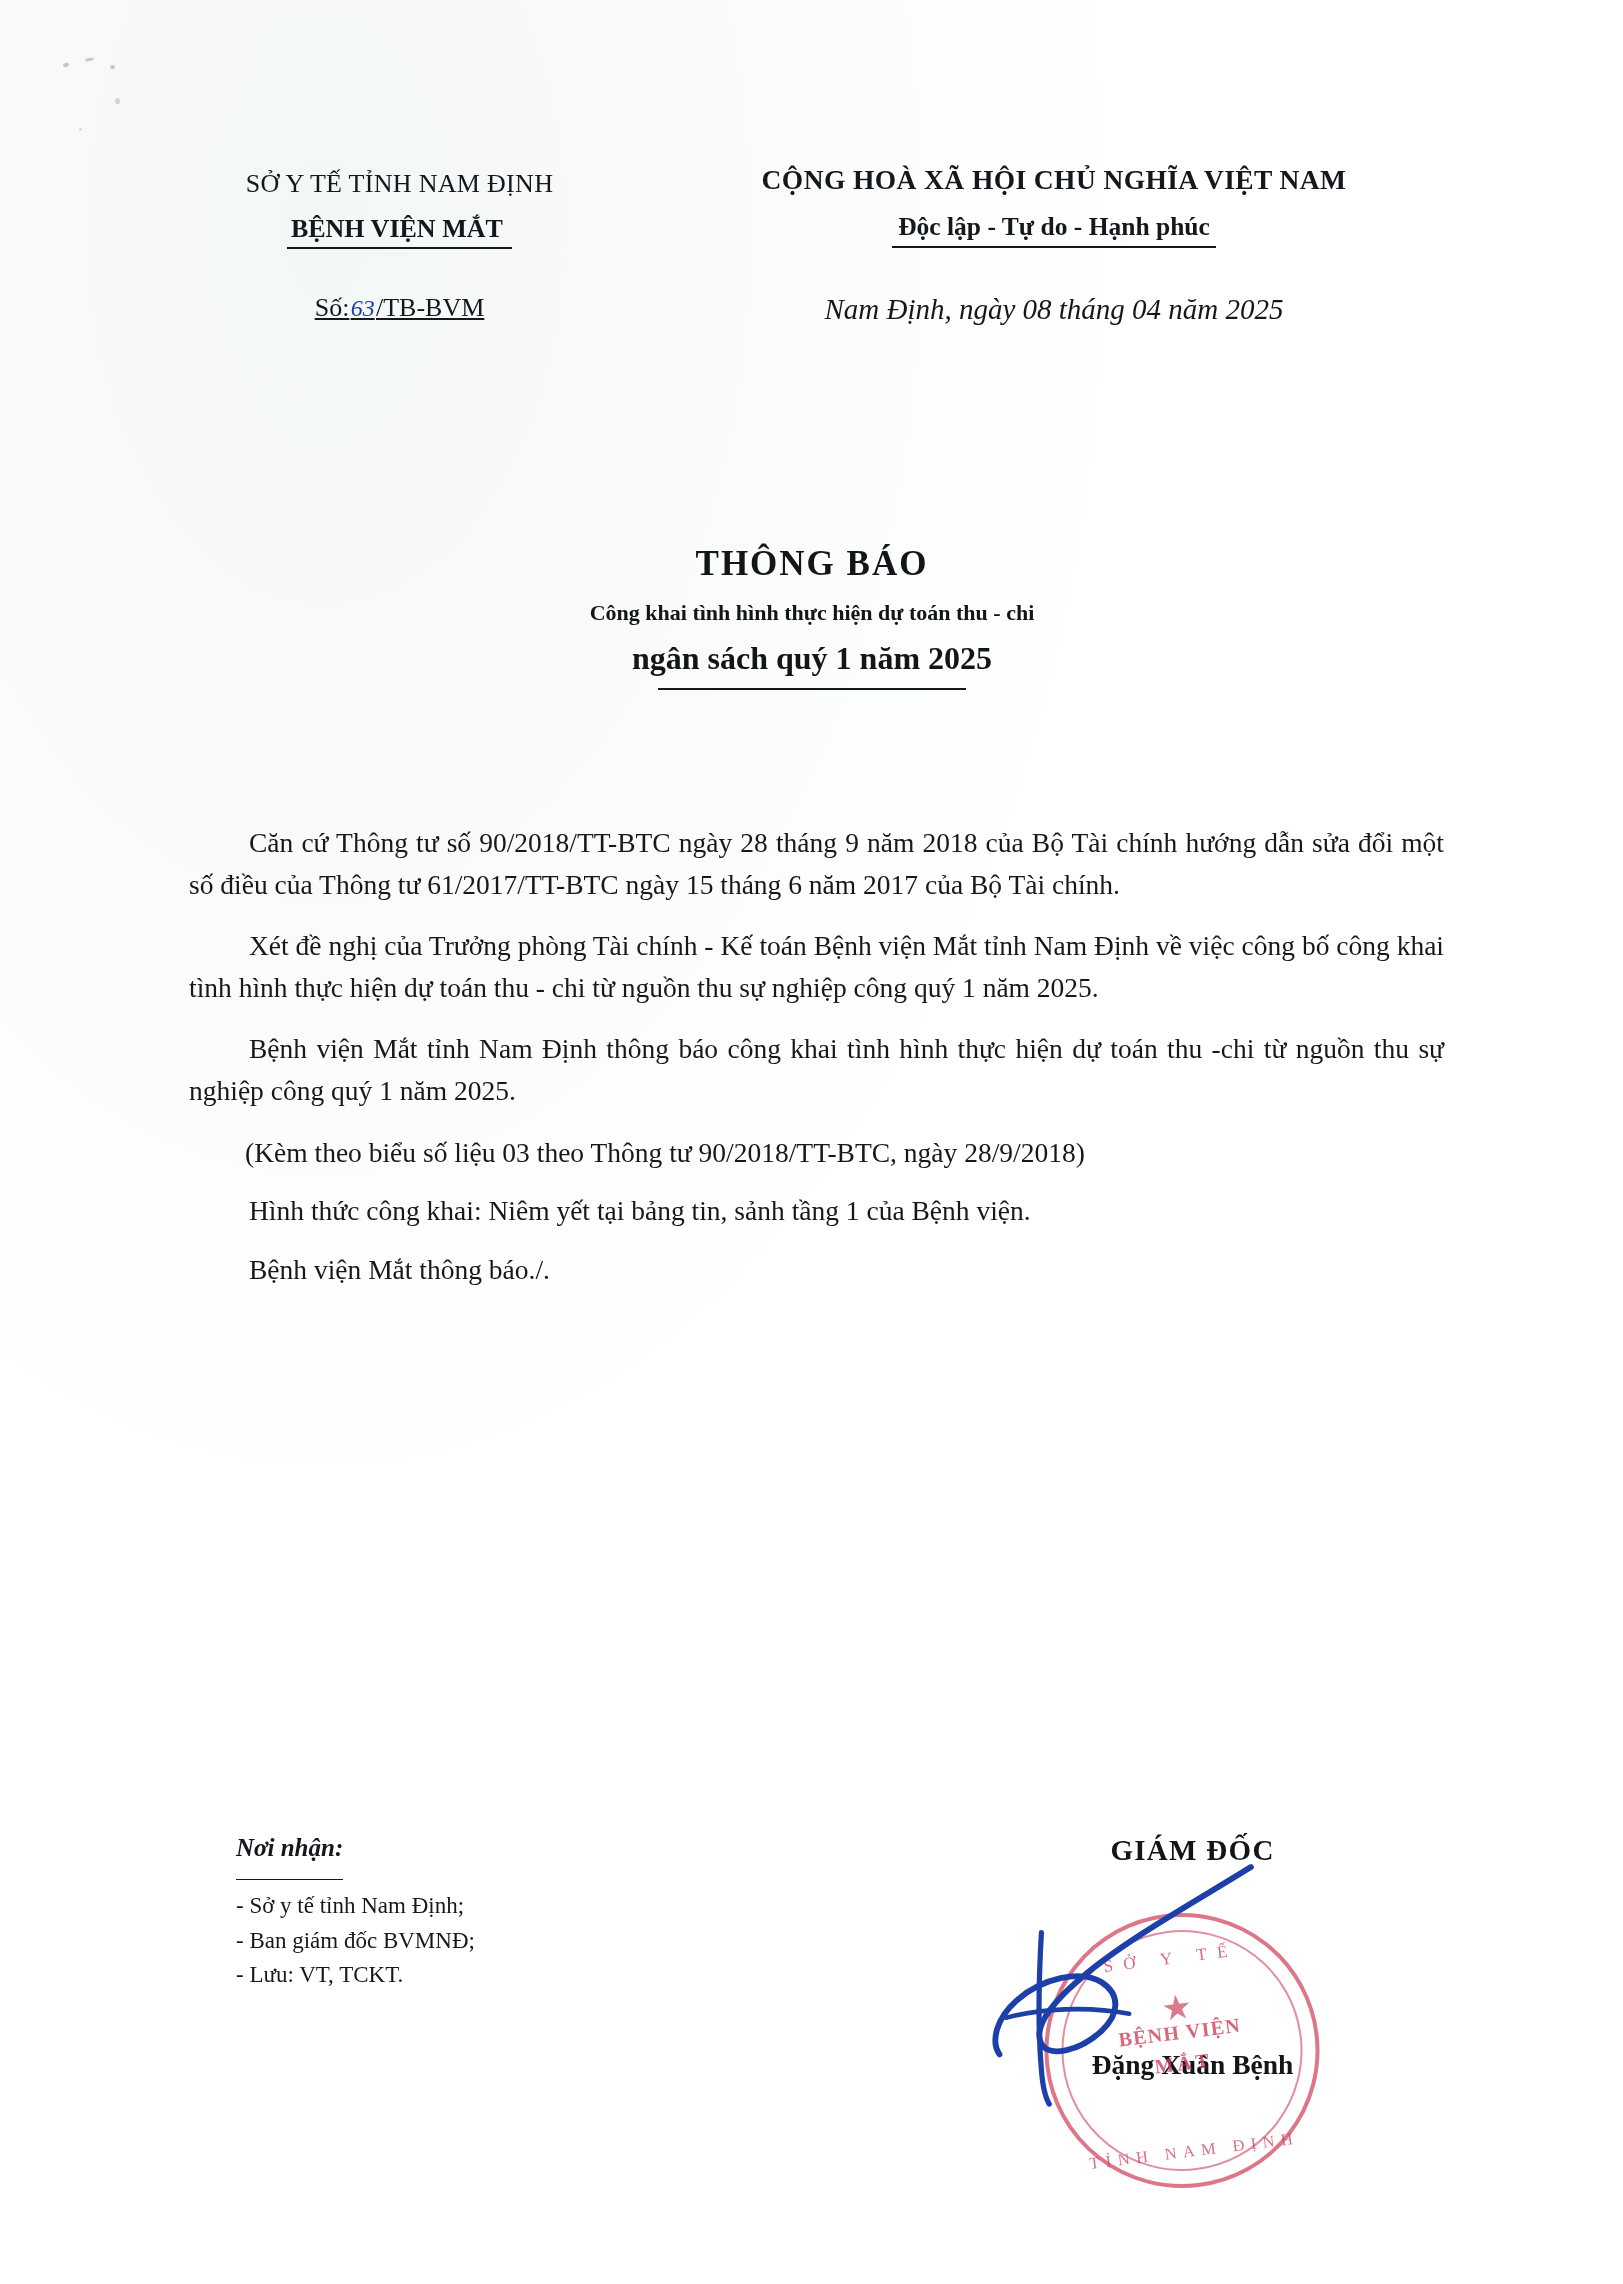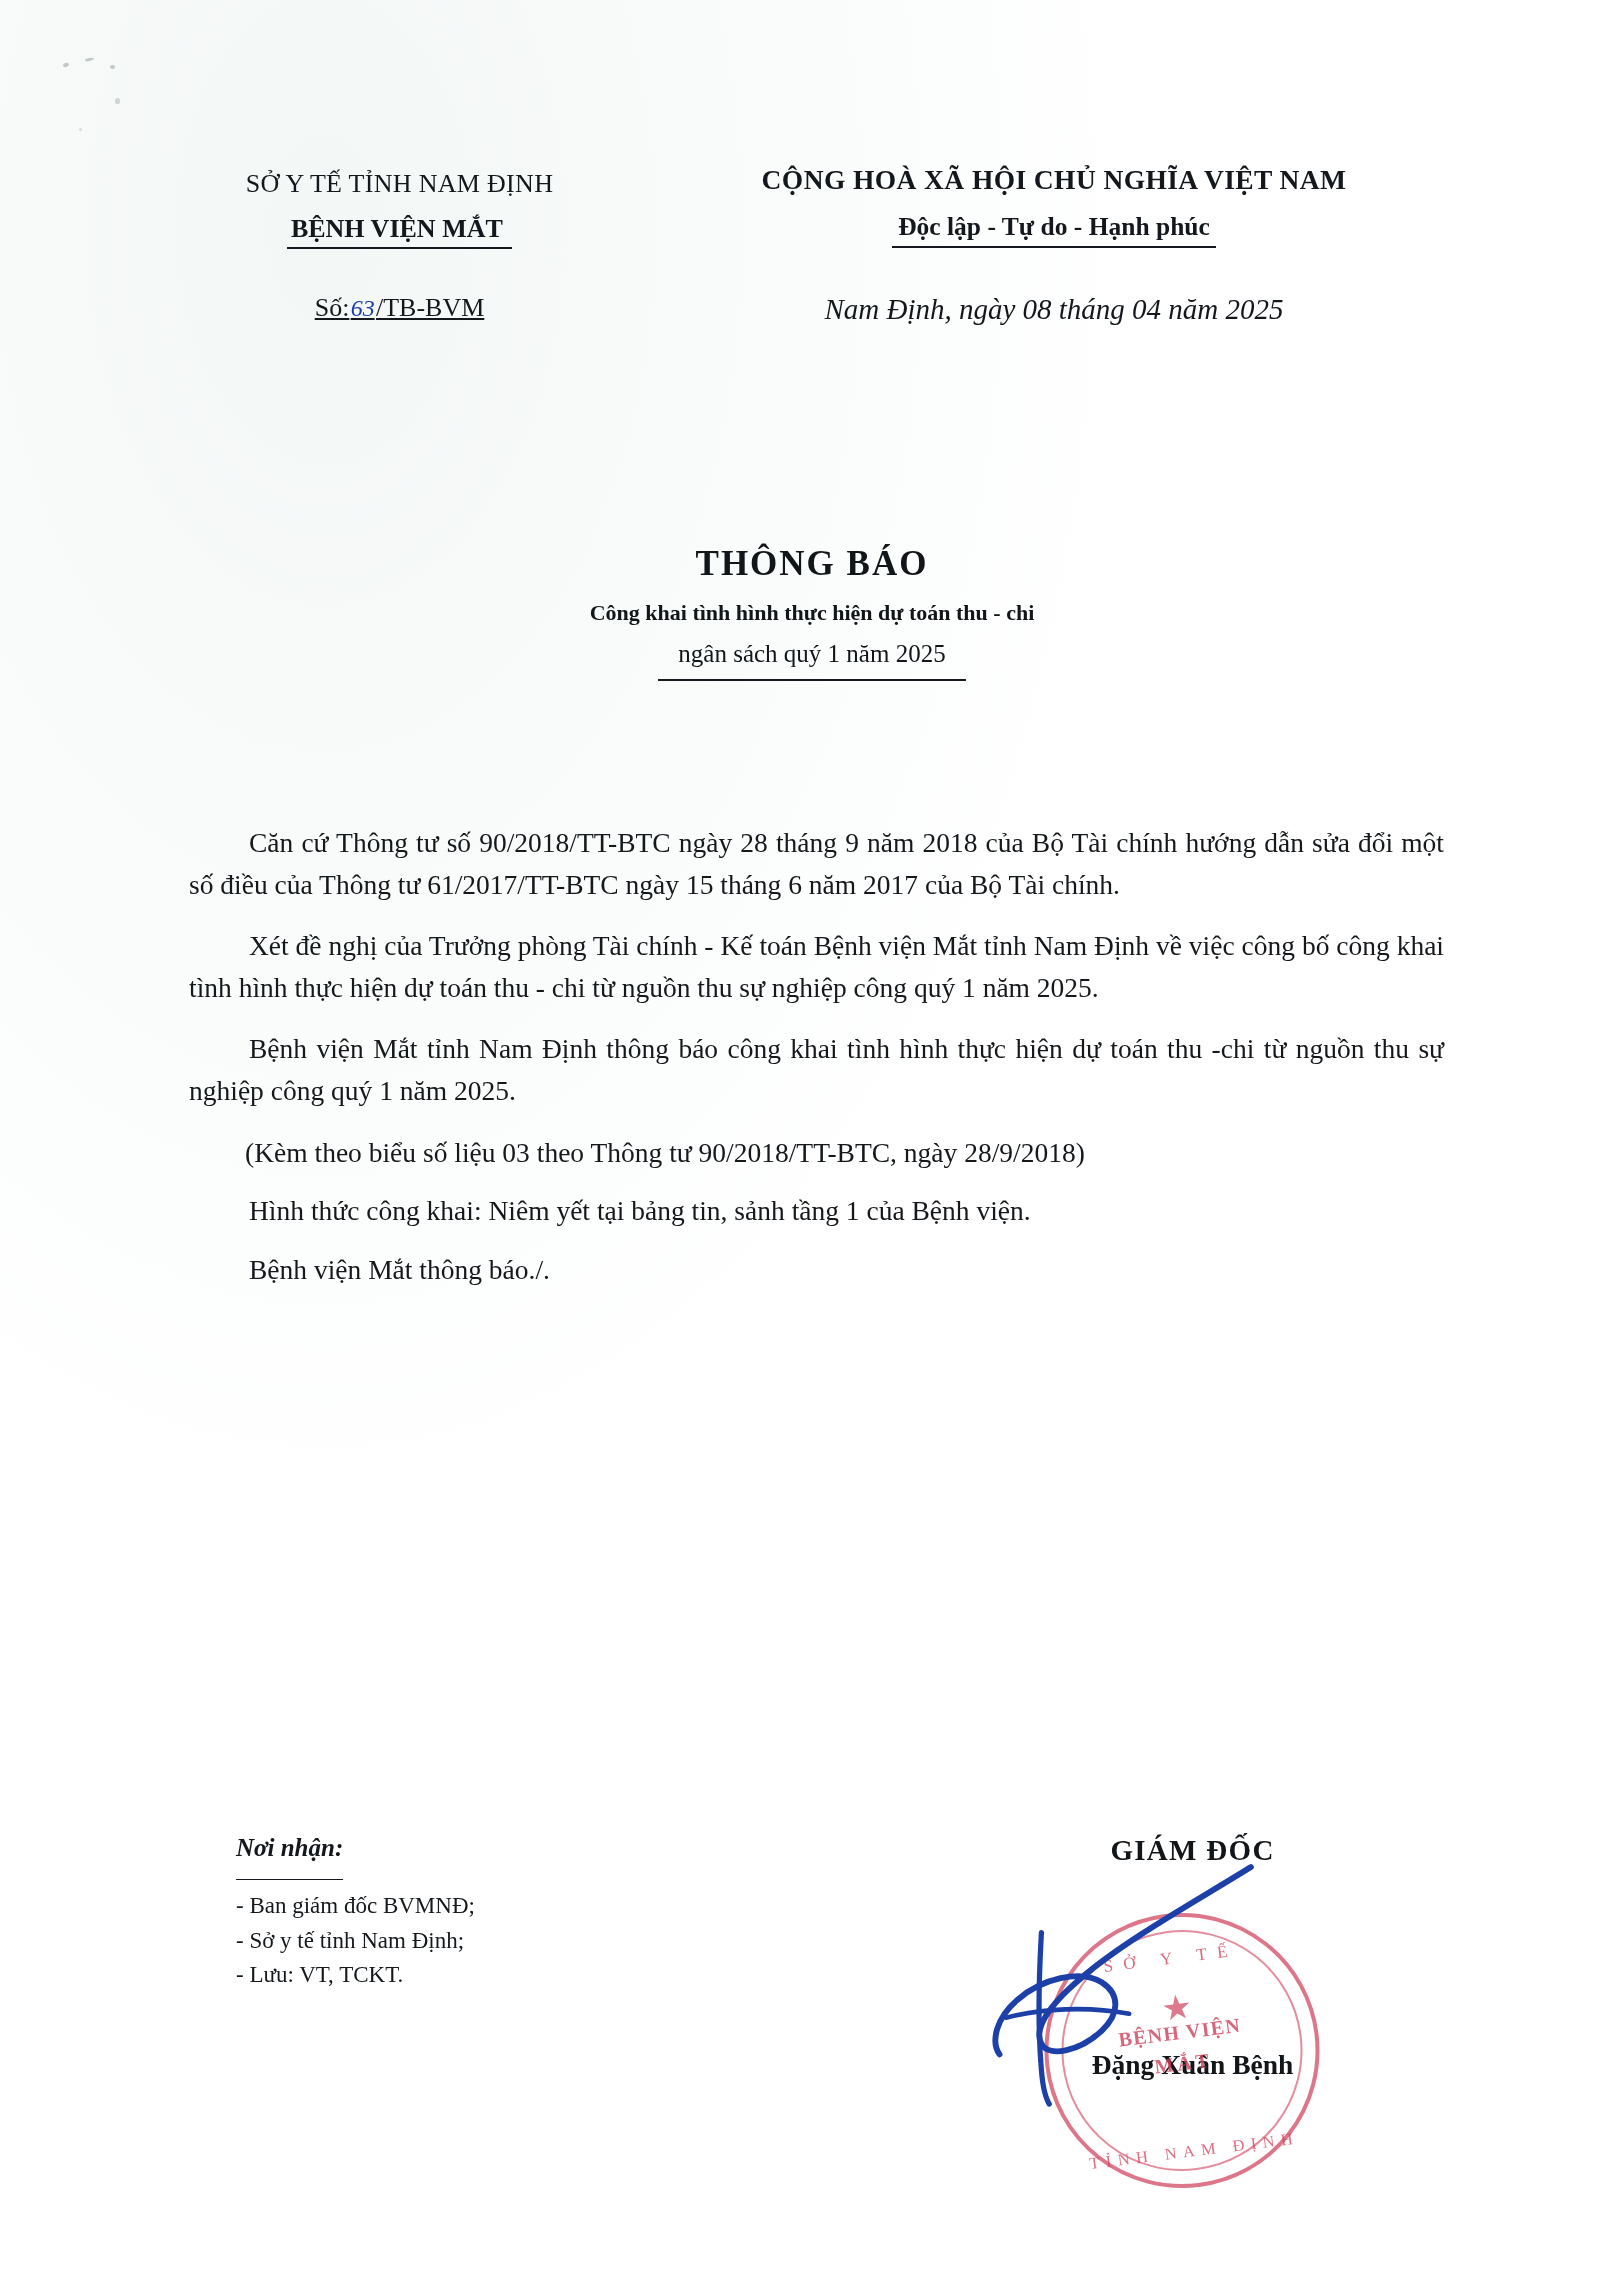--- a/index.html
+++ b/index.html
@@ -130,22 +130,22 @@
     letter-spacing: 2px;
     color: #121619;
   }
   .t-sub1 {
     font-size: 22px;
     font-weight: bold;
     margin-top: 15.7px;
     color: #121619;
   }
   .t-sub2 {
-    font-size: 25px;
-    font-weight: normal;
+    font-size: 32px;
+    font-weight: bold;
     margin-top: 14.4px;
     color: #121619;
   }
   .t-rule {
     width: 308px;
     height: 2px;
     background: #15191d;
     margin: 10.5px auto 0 auto;
   }
 
@@ -340,22 +340,22 @@
     <p class="para">Bệnh viện Mắt tỉnh Nam Định thông báo công khai tình hình thực hiện dự toán thu -chi từ nguồn thu sự nghiệp công quý 1 năm 2025.</p>
     <p class="para center-ish tight">(Kèm theo biểu số liệu 03 theo Thông tư 90/2018/TT-BTC, ngày 28/9/2018)</p>
     <p class="para tight">Hình thức công khai: Niêm yết tại bảng tin, sảnh tầng 1 của Bệnh viện.</p>
     <p class="para tight">Bệnh viện Mắt thông báo./.</p>
   </div>
 
   <div class="footer">
 
     <div class="recipients">
       <div class="rtitle">Nơi nhận:</div>
+      <div class="ritem">- Sở y tế tỉnh Nam Định;</div>
       <div class="ritem">- Ban giám đốc BVMNĐ;</div>
-      <div class="ritem">- Sở y tế tỉnh Nam Định;</div>
       <div class="ritem">- Lưu: VT,  TCKT.</div>
     </div>
 
     <div class="signblock">
       <div class="sig-title">GIÁM ĐỐC</div>
 
       <div class="stamp">
         <div class="ring"></div>
         <div class="ring2"></div>
         <div class="txt-top">SỞ  Y  TẾ</div>

